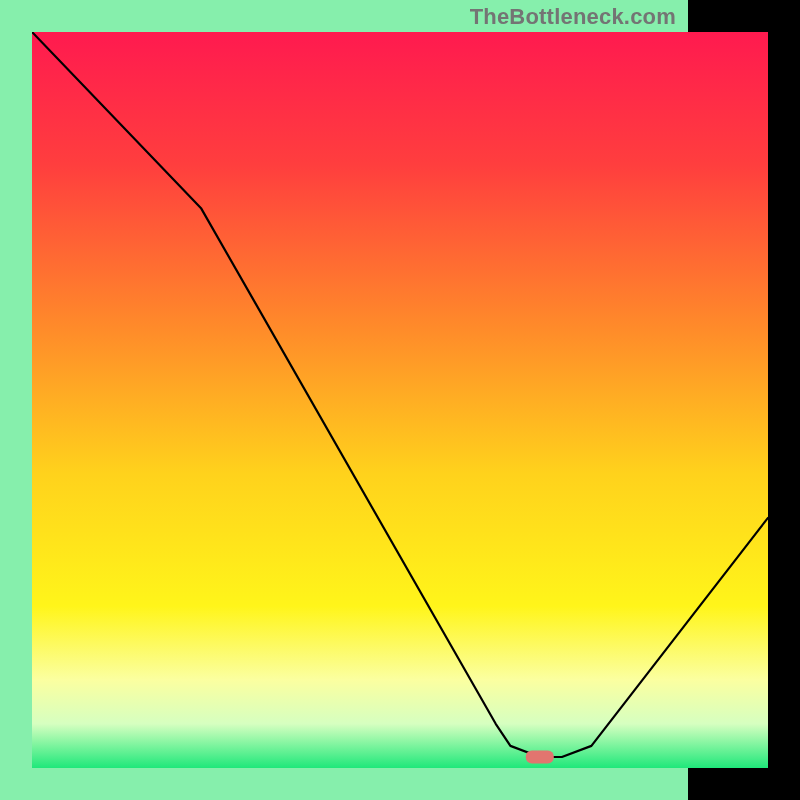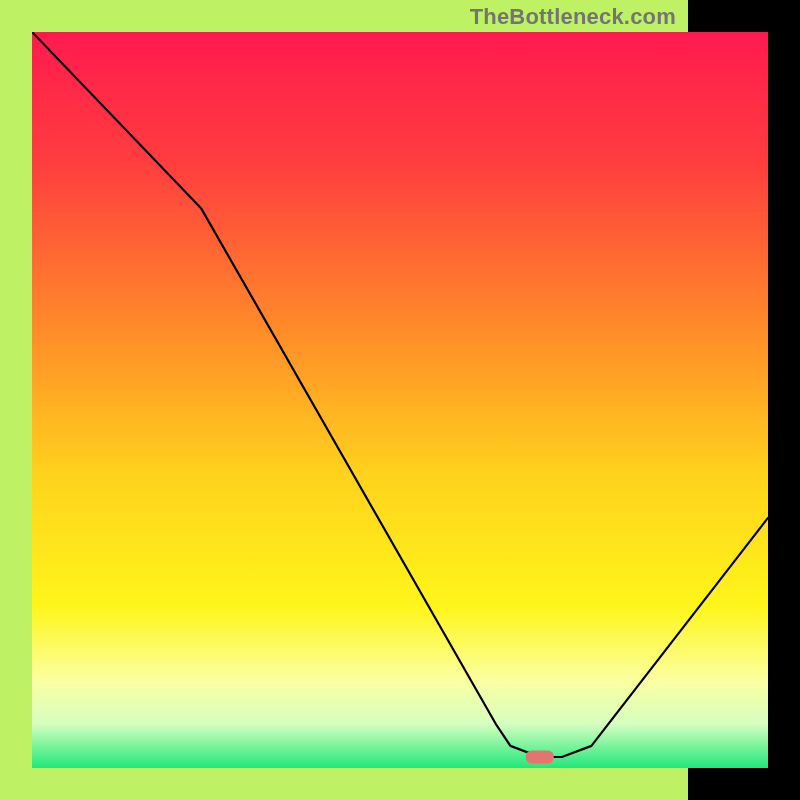--- a/index.html
+++ b/index.html
@@ -7,21 +7,21 @@
     padding: 0;
     width: 800px;
     height: 800px;
     background: #000;
     overflow: hidden;
   }
   .frame {
     position: relative;
     width: 688px;
     height: 800px;
-    background: #bef264;
+    background: #86efac;
   }
   .watermark {
     position: absolute;
     top: 4px;
     right: 12px;
     font-family: Arial, Helvetica, sans-serif;
     font-size: 22px;
     font-weight: bold;
     color: #747474;
     letter-spacing: 0.2px;

